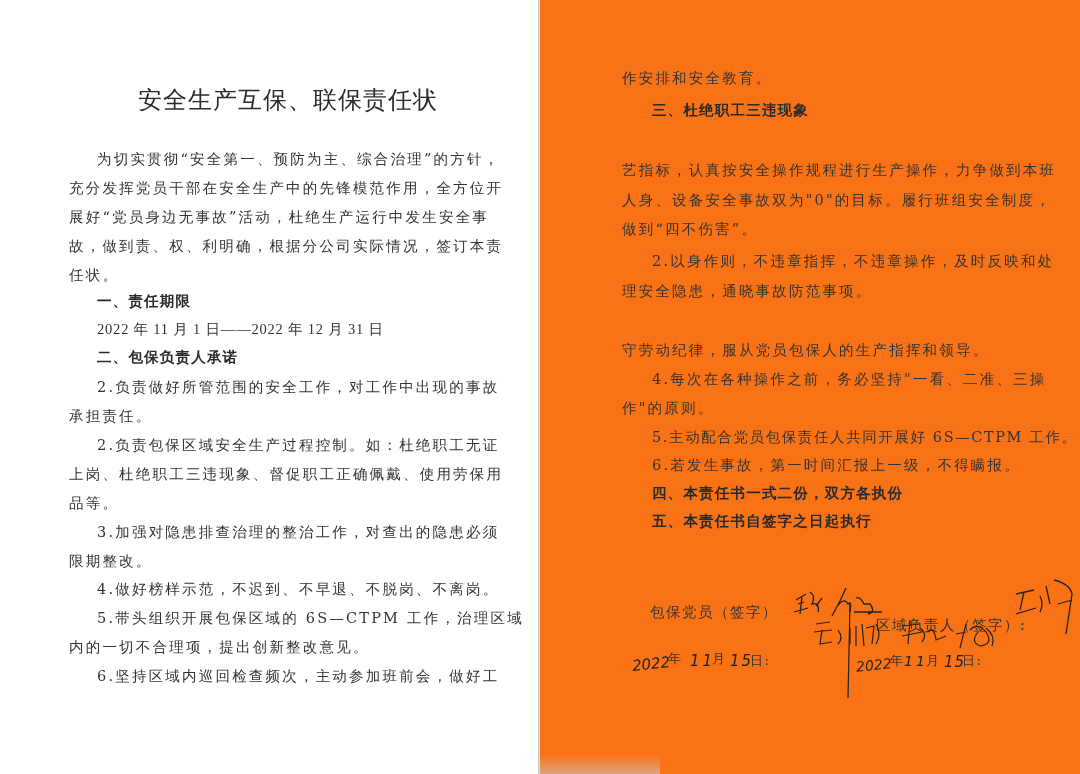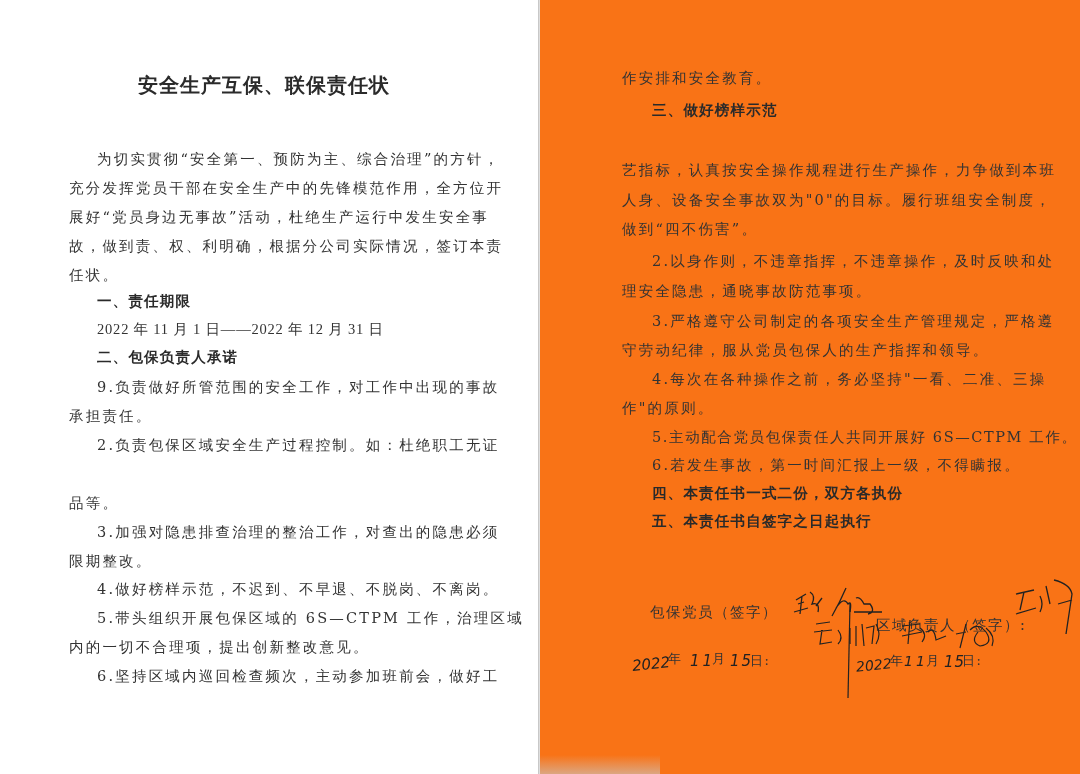--- a/index.html
+++ b/index.html
@@ -4,21 +4,21 @@
 <style>
   html, body { margin:0; padding:0; }
   body { width:1080px; height:774px; background:#ffffff; position:relative; overflow:hidden;
     font-family: "DejaVu Serif", "Liberation Serif", serif; color:#2b2b2b; }
   .page { position:absolute; top:0; height:774px; background:#fdfdfd; }
   .page-left { left:0; width:540px; background:#ffffff; }
   .page-right { left:540px; width:540px; background:#f97316; }
   .fold { position:absolute; left:538px; top:0; width:2px; height:774px; background:linear-gradient(to right,#bdbdbd,#e9e9e9); }
   .shadow-bottom { position:absolute; left:540px; top:755px; width:120px; height:19px; background:linear-gradient(to bottom, rgba(220,220,220,0), rgba(200,200,200,.6)); }
   .line { position:absolute; font-size:14.5px; letter-spacing:2.2px; white-space:nowrap; color:#333; }
-  .title { position:absolute; left:138px; top:72px; font-size:20px; font-weight:bold; letter-spacing:1px; color:#2a2a2a; font-family:"DejaVu Serif", serif; }
+  .title { position:absolute; left:138px; top:84px; font-size:24px; font-weight:normal; letter-spacing:1px; color:#2a2a2a; font-family:"DejaVu Serif", serif; }
   .heading { position:absolute; font-size:14.5px; font-weight:bold; letter-spacing:1.2px; white-space:nowrap; color:#2a2a2a; font-family:"DejaVu Sans", sans-serif; }
   .sig-label { position:absolute; font-size:14.5px; letter-spacing:1.5px; white-space:nowrap; color:#333; }
   .hand { position:absolute; font-family:"DejaVu Sans", sans-serif; font-style:italic; color:#222; white-space:nowrap; }
   svg.sig { position:absolute; }
 </style>
 </head>
 <body>
 
 <div class="page page-left">
   <div class="title">安全生产互保、联保责任状</div>
@@ -26,42 +26,42 @@
   <div class="line" style="left:69px;top:179px;">充分发挥党员干部在安全生产中的先锋模范作用，全方位开</div>
   <div class="line" style="left:97px;top:150px;">为切实贯彻“安全第一、预防为主、综合治理”的方针，</div>
   <div class="line" style="left:69px;top:208px;">展好“党员身边无事故”活动，杜绝生产运行中发生安全事</div>
   <div class="line" style="left:69px;top:237px;">故，做到责、权、利明确，根据分公司实际情况，签订本责</div>
   <div class="line" style="left:69px;top:266px;">任状。</div>
 
   <div class="heading" style="left:97px;top:292px;text-align:right;">一、责任期限</div>
   <div class="line" style="left:97px;top:320px;letter-spacing:0.8px;font-family:Liberation Serif, serif;">2022 年 11 月 1 日——2022 年 12 月 31 日</div>
   <div class="heading" style="left:97px;top:348px;">二、包保负责人承诺</div>
 
-  <div class="line" style="left:97px;top:378px;">9.负责做好所管范围的安全工作，对工作中出现的事故</div>
+  <div class="line" style="left:97px;top:378px;">2.负责做好所管范围的安全工作，对工作中出现的事故</div>
   <div class="line" style="left:69px;top:407px;">承担责任。</div>
   <div class="line" style="left:97px;top:436px;">2.负责包保区域安全生产过程控制。如：杜绝职工无证</div>
+  <div class="line" style="left:69px;top:465px;">上岗、杜绝职工三违现象、督促职工正确佩戴、使用劳保用</div>
   <div class="line" style="left:69px;top:494px;">品等。</div>
   <div class="line" style="left:97px;top:523px;">3.加强对隐患排查治理的整治工作，对查出的隐患必须</div>
   <div class="line" style="left:69px;top:552px;">限期整改。</div>
   <div class="line" style="left:97px;top:580px;">4.做好榜样示范，不迟到、不早退、不脱岗、不离岗。</div>
   <div class="line" style="left:97px;top:609px;">5.带头组织开展包保区域的 6S—CTPM 工作，治理区域</div>
   <div class="line" style="left:69px;top:638px;text-align:right;">内的一切不合理项，提出创新整改意见。</div>
   <div class="line" style="left:97px;top:667px;">6.坚持区域内巡回检查频次，主动参加班前会，做好工</div>
 </div>
 
 <div class="page page-right">
   <div class="line" style="left:82px;top:69px;">作安排和安全教育。</div>
-  <div class="heading" style="left:112px;top:101px;">三、做好榜样示范</div>
+  <div class="heading" style="left:112px;top:101px;">三、杜绝职工三违现象</div>
 
   <div class="line" style="left:82px;top:161px;">艺指标，认真按安全操作规程进行生产操作，力争做到本班</div>
   <div class="line" style="left:82px;top:191px;">人身、设备安全事故双为"0"的目标。履行班组安全制度，</div>
   <div class="line" style="left:82px;top:220px;">做到“四不伤害”。</div>
   <div class="line" style="left:112px;top:252px;">2.以身作则，不违章指挥，不违章操作，及时反映和处</div>
   <div class="line" style="left:82px;top:282px;">理安全隐患，通晓事故防范事项。</div>
-  <div class="line" style="left:112px;top:312px;">3.严格遵守公司制定的各项安全生产管理规定，严格遵</div>
   <div class="line" style="left:82px;top:341px;">守劳动纪律，服从党员包保人的生产指挥和领导。</div>
   <div class="line" style="left:112px;top:370px;">4.每次在各种操作之前，务必坚持"一看、二准、三操</div>
   <div class="line" style="left:82px;top:399px;">作"的原则。</div>
   <div class="line" style="left:112px;top:428px;letter-spacing:1.6px;">5.主动配合党员包保责任人共同开展好 6S—CTPM 工作。</div>
   <div class="line" style="left:112px;top:456px;">6.若发生事故，第一时间汇报上一级，不得瞒报。</div>
 
   <div class="heading" style="left:112px;top:484px;">四、本责任书一式二份，双方各执份</div>
   <div class="heading" style="left:112px;top:512px;">五、本责任书自签字之日起执行</div>
 
   <div class="sig-label" style="left:110px;top:593px;margin-top:10px;">包保党员（签字）</div>

